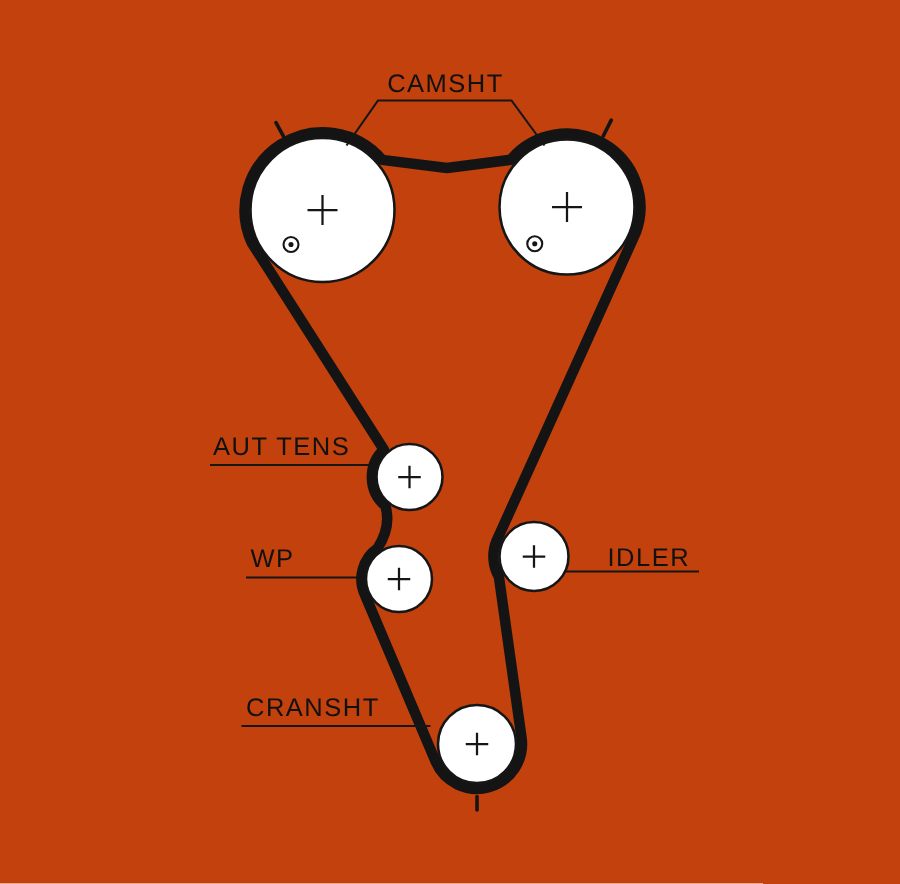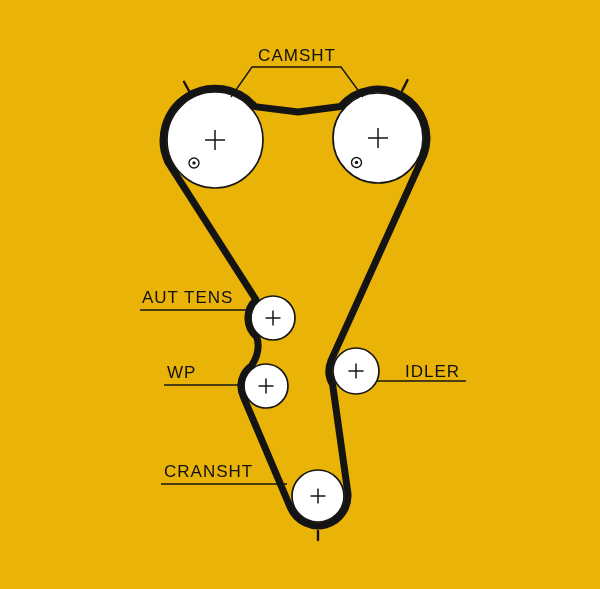--- a/index.html
+++ b/index.html
@@ -7,21 +7,21 @@
     padding: 0;
     width: 600px;
     height: 589px;
     background: #ffffff;
     overflow: hidden;
   }
   .canvas {
     position: relative;
     width: 600px;
     height: 589px;
-    background: #eab308;
+    background: #c2410c;
   }
   svg { display: block; }
 
   .belt {
     fill: none;
     stroke: #141414;
     stroke-width: 7;
     stroke-linejoin: round;
     stroke-linecap: round;
   }

